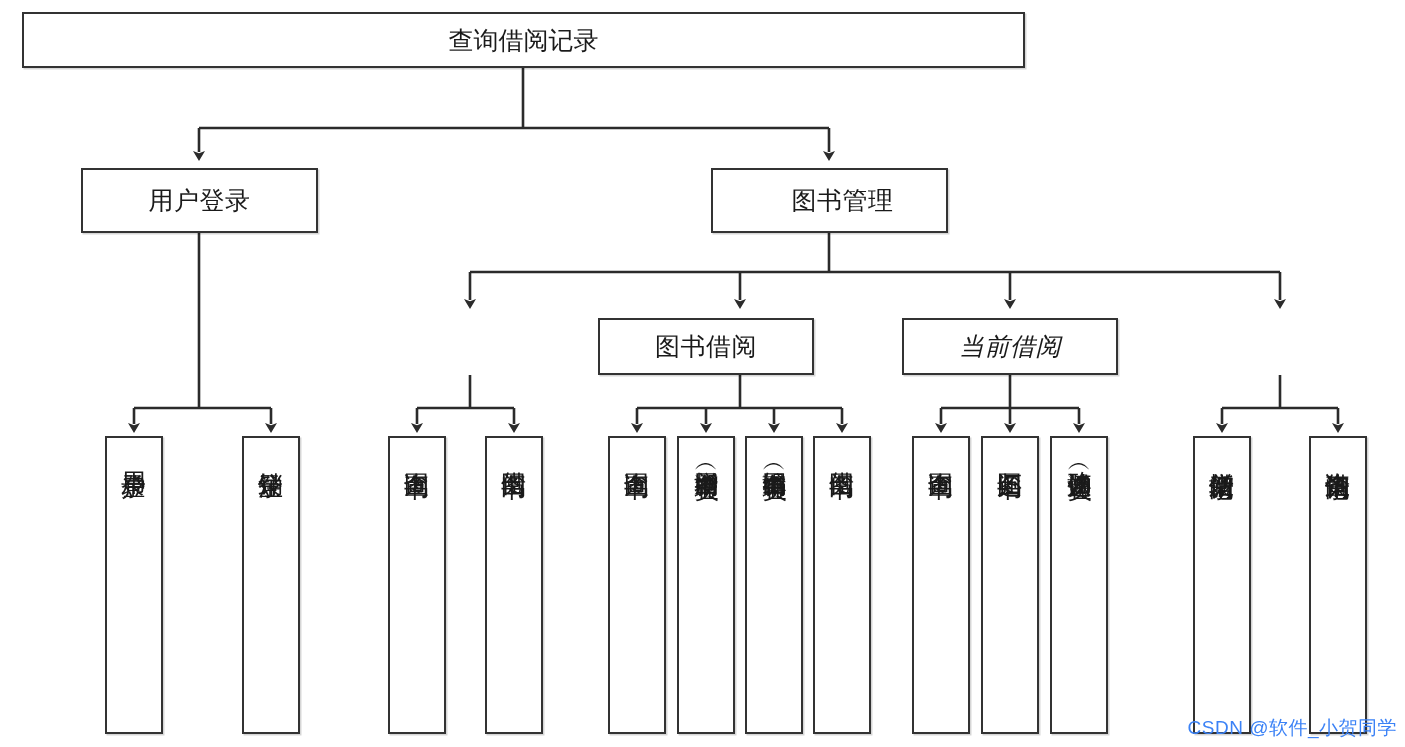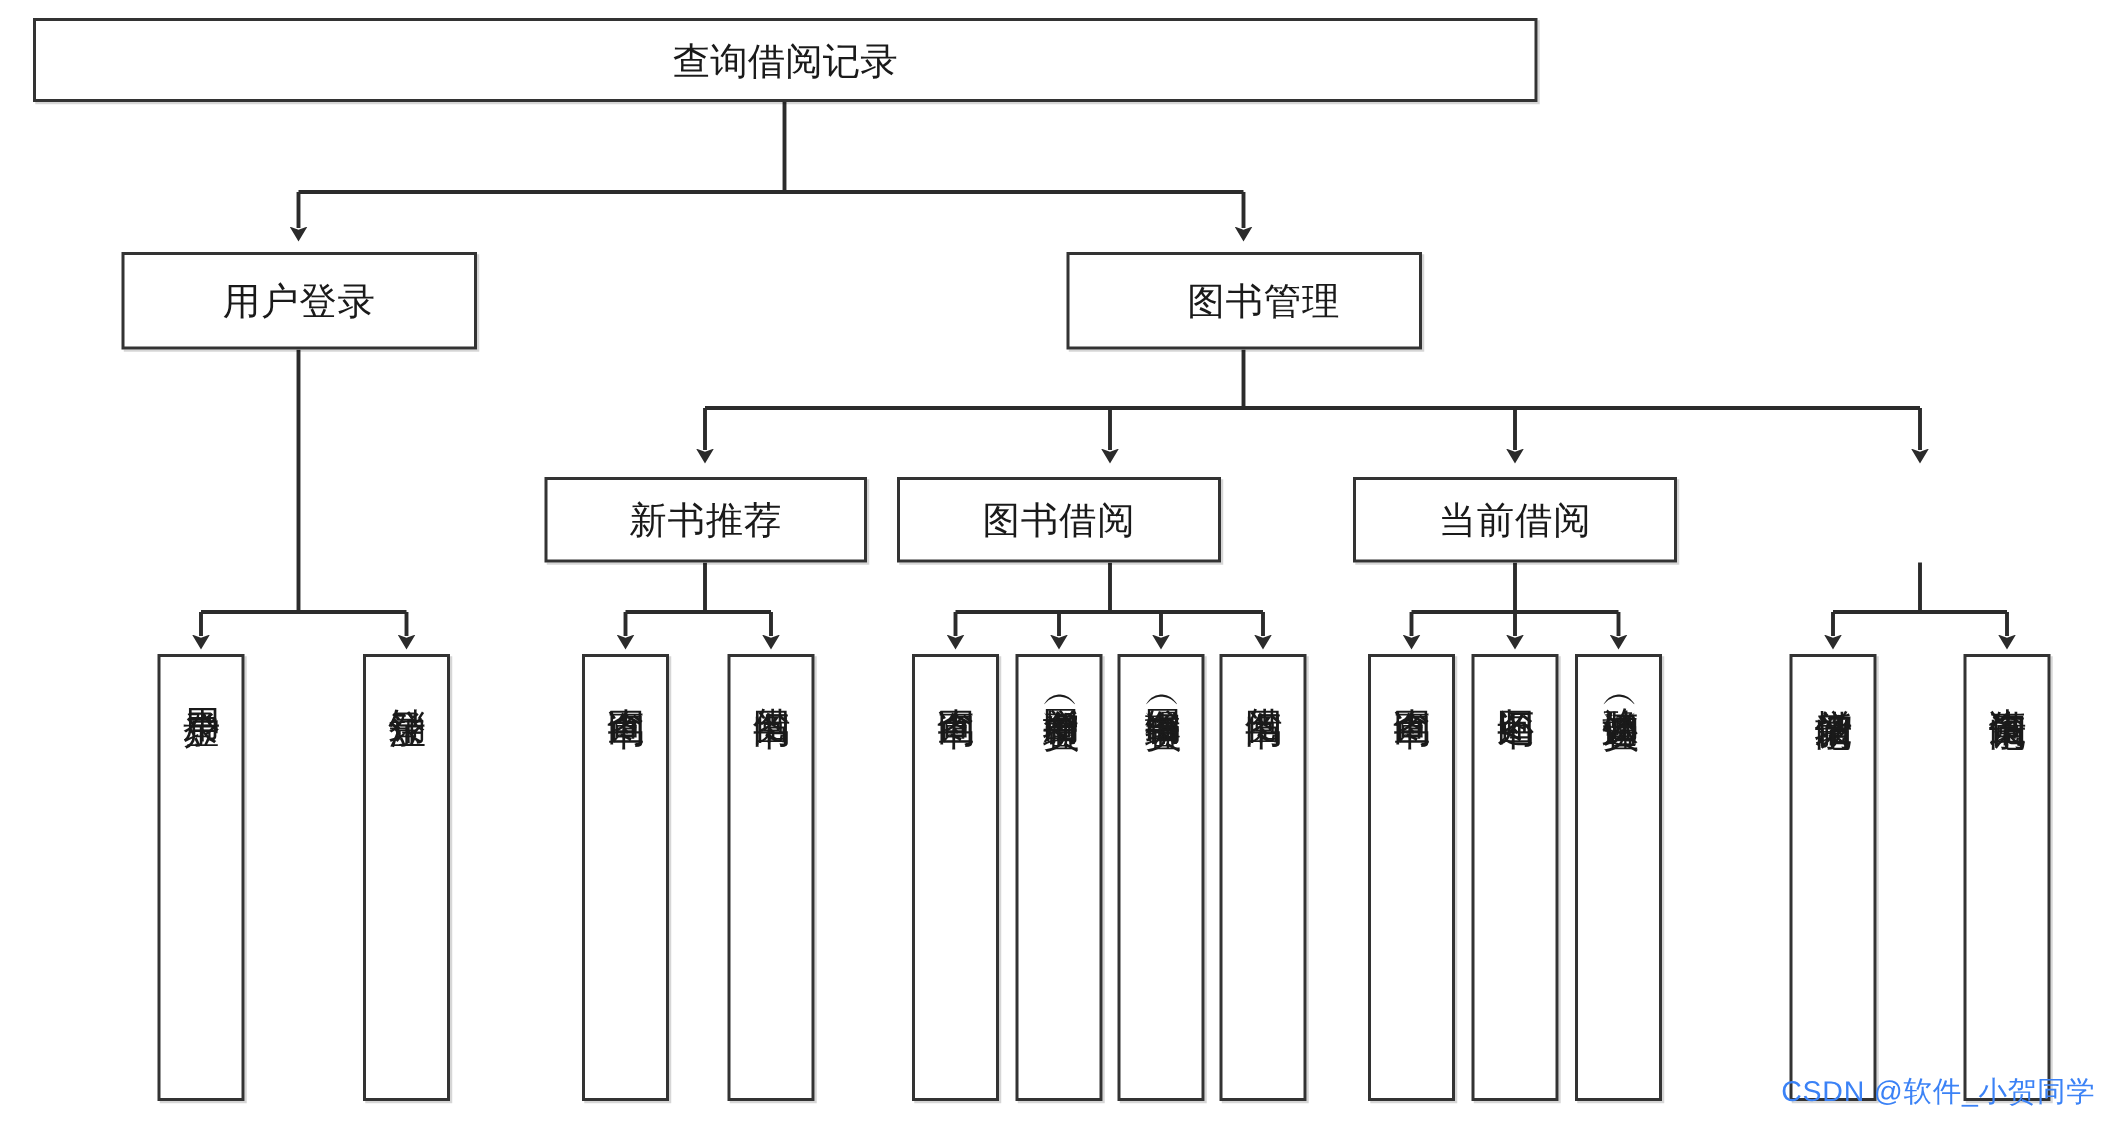--- a/index.html
+++ b/index.html
@@ -133,27 +133,24 @@
     <span>查询借阅记录</span>
   </div>
 
   <div class="node node-h" style="left:81px; top:168px; width:237px; height:65px;">
     <span>用户登录</span>
   </div>
   <div class="node node-h" style="left:711px; top:168px; width:237px; height:65px;padding-left:26px;">
     <span>图书管理</span>
   </div>
 
-  <div class="node node-h" style="left:363px; top:318px; width:215px; height:57px;">
-    <span>新书推荐</span>
-  </div>
   <div class="node node-h" style="left:598px; top:318px; width:216px; height:57px;">
     <span>图书借阅</span>
   </div>
-  <div class="node node-h" style="left:902px; top:318px; width:216px; height:57px;">
+  <div class="node node-h" style="left:902px; top:318px; width:216px; height:57px;font-style:italic;">
     <span>当前借阅</span>
   </div>
 
   <div class="node node-v" style="left:105px; top:436px; width:58px; height:298px;">
     <span class="vtext">用户登录</span>
   </div>
   <div class="node node-v" style="left:242px; top:436px; width:58px; height:298px;">
     <span class="vtext">注销登录</span>
   </div>
 

